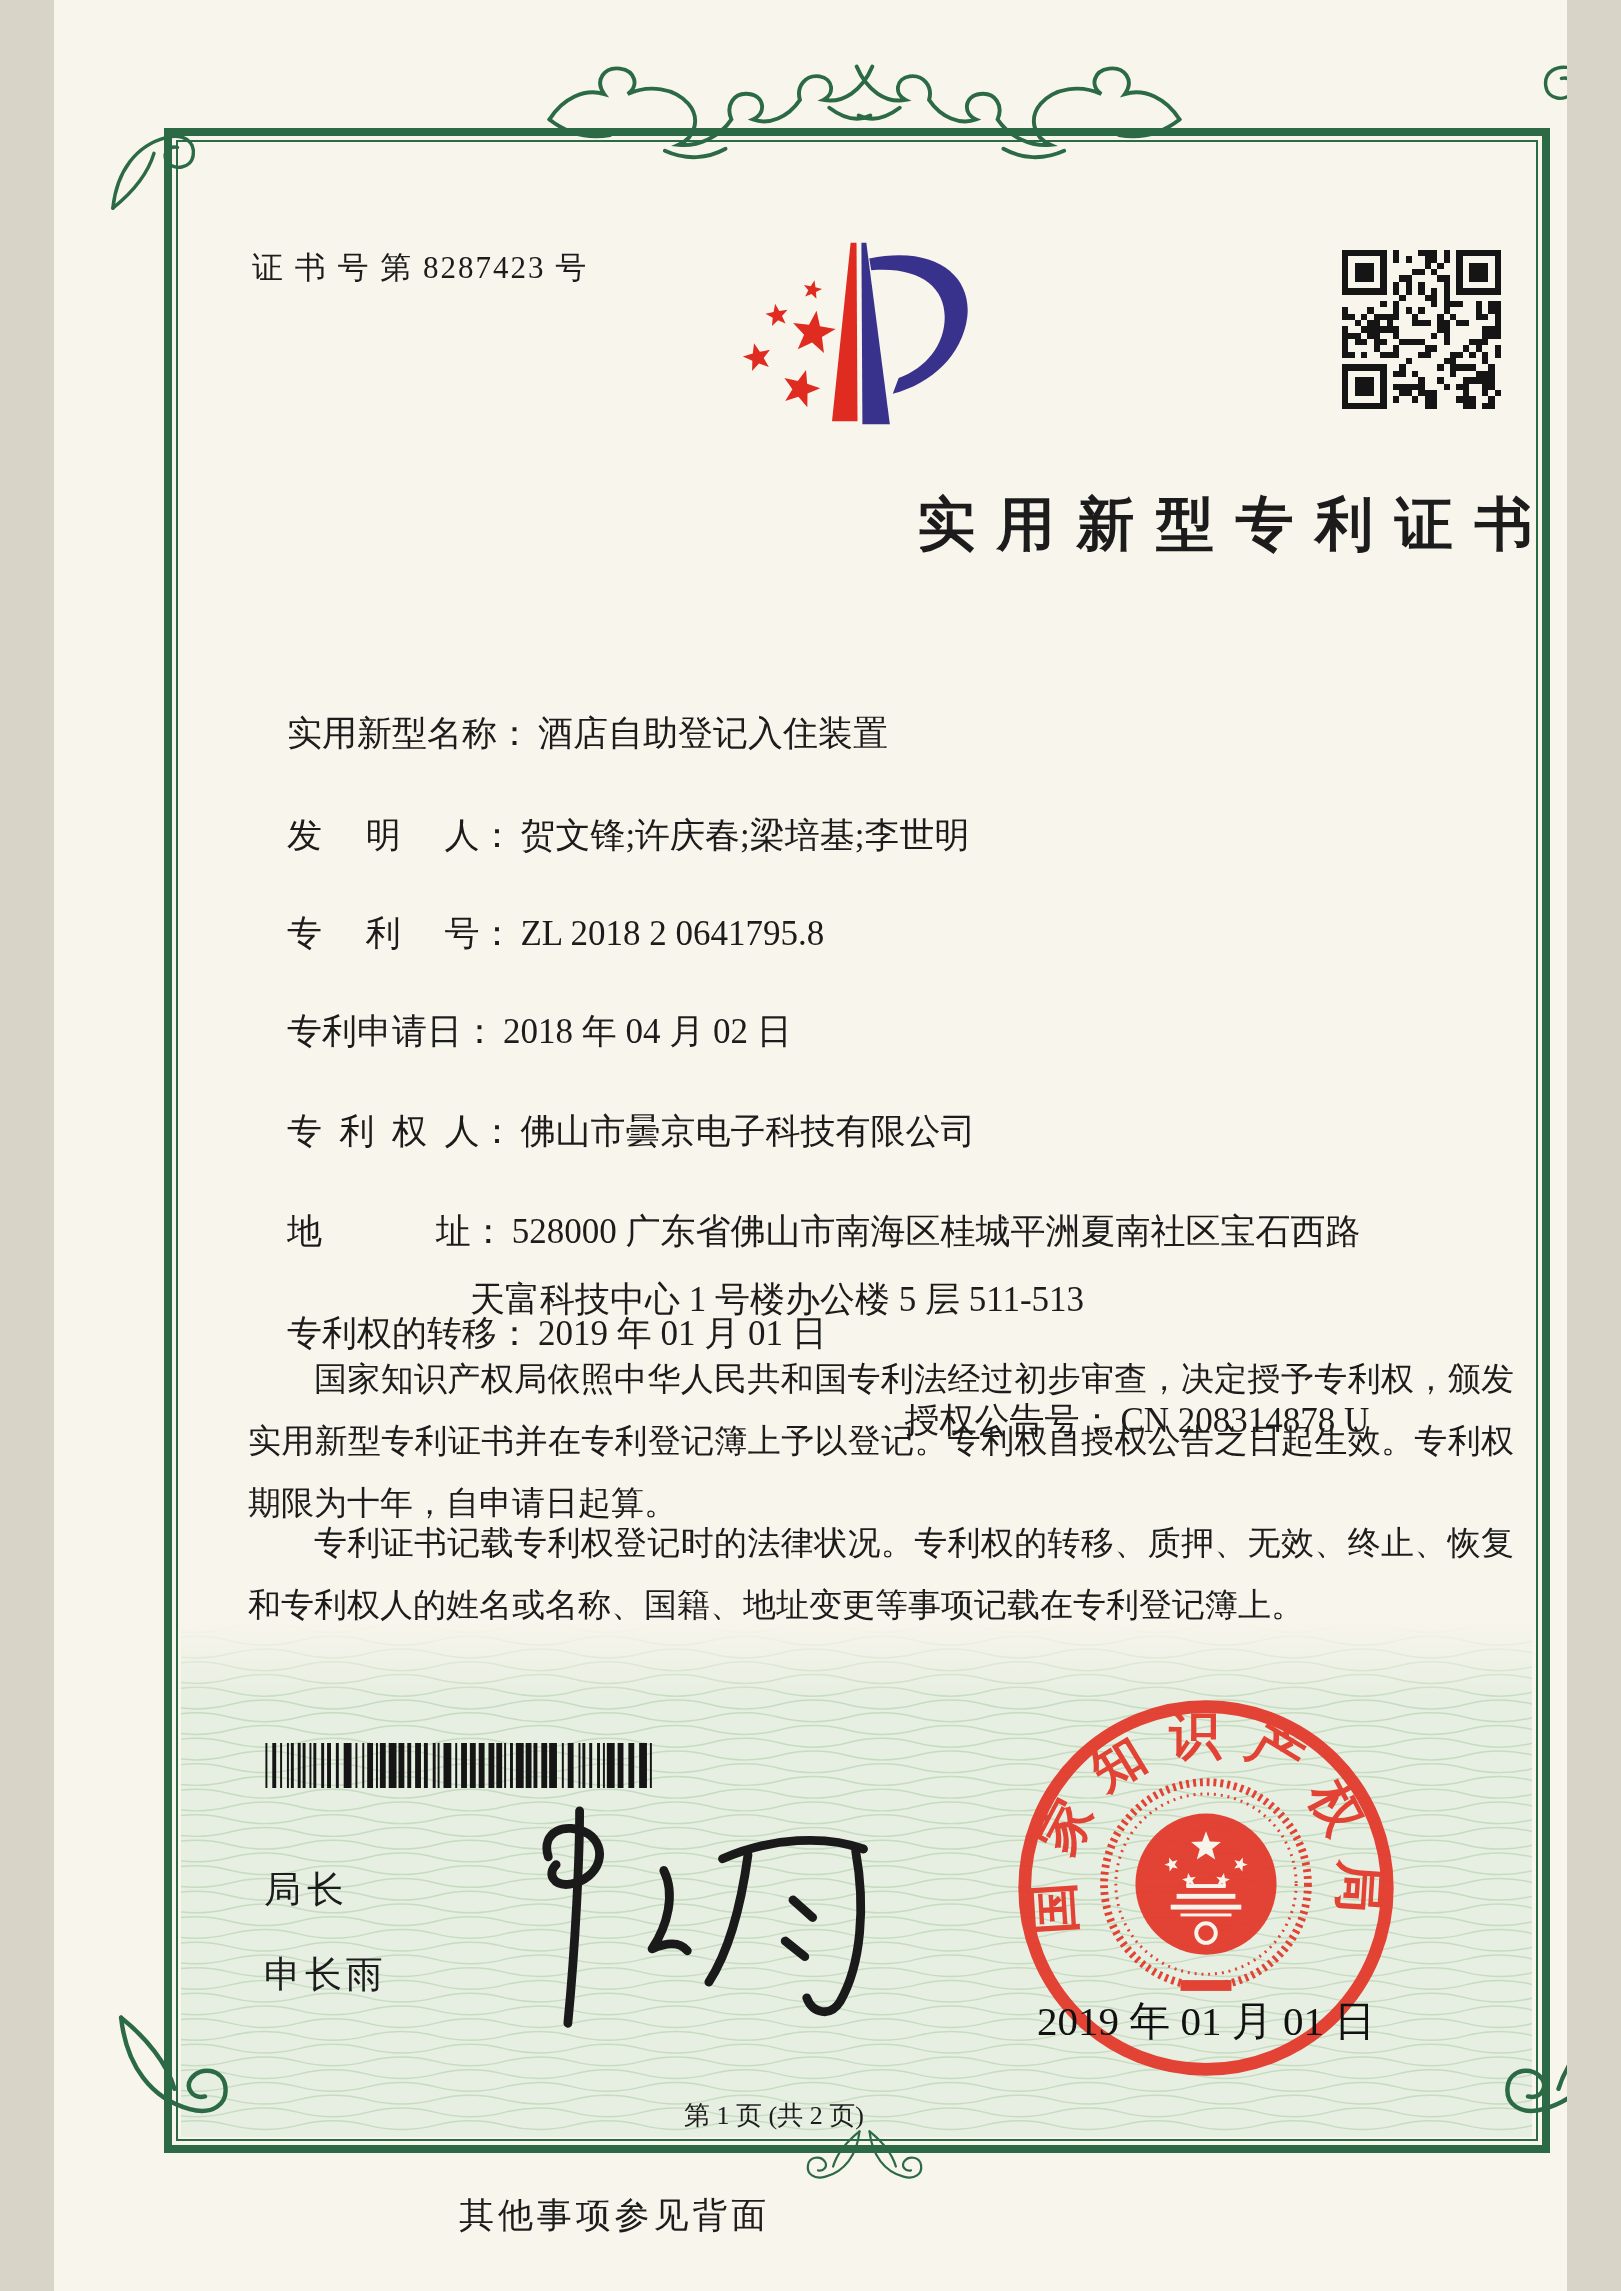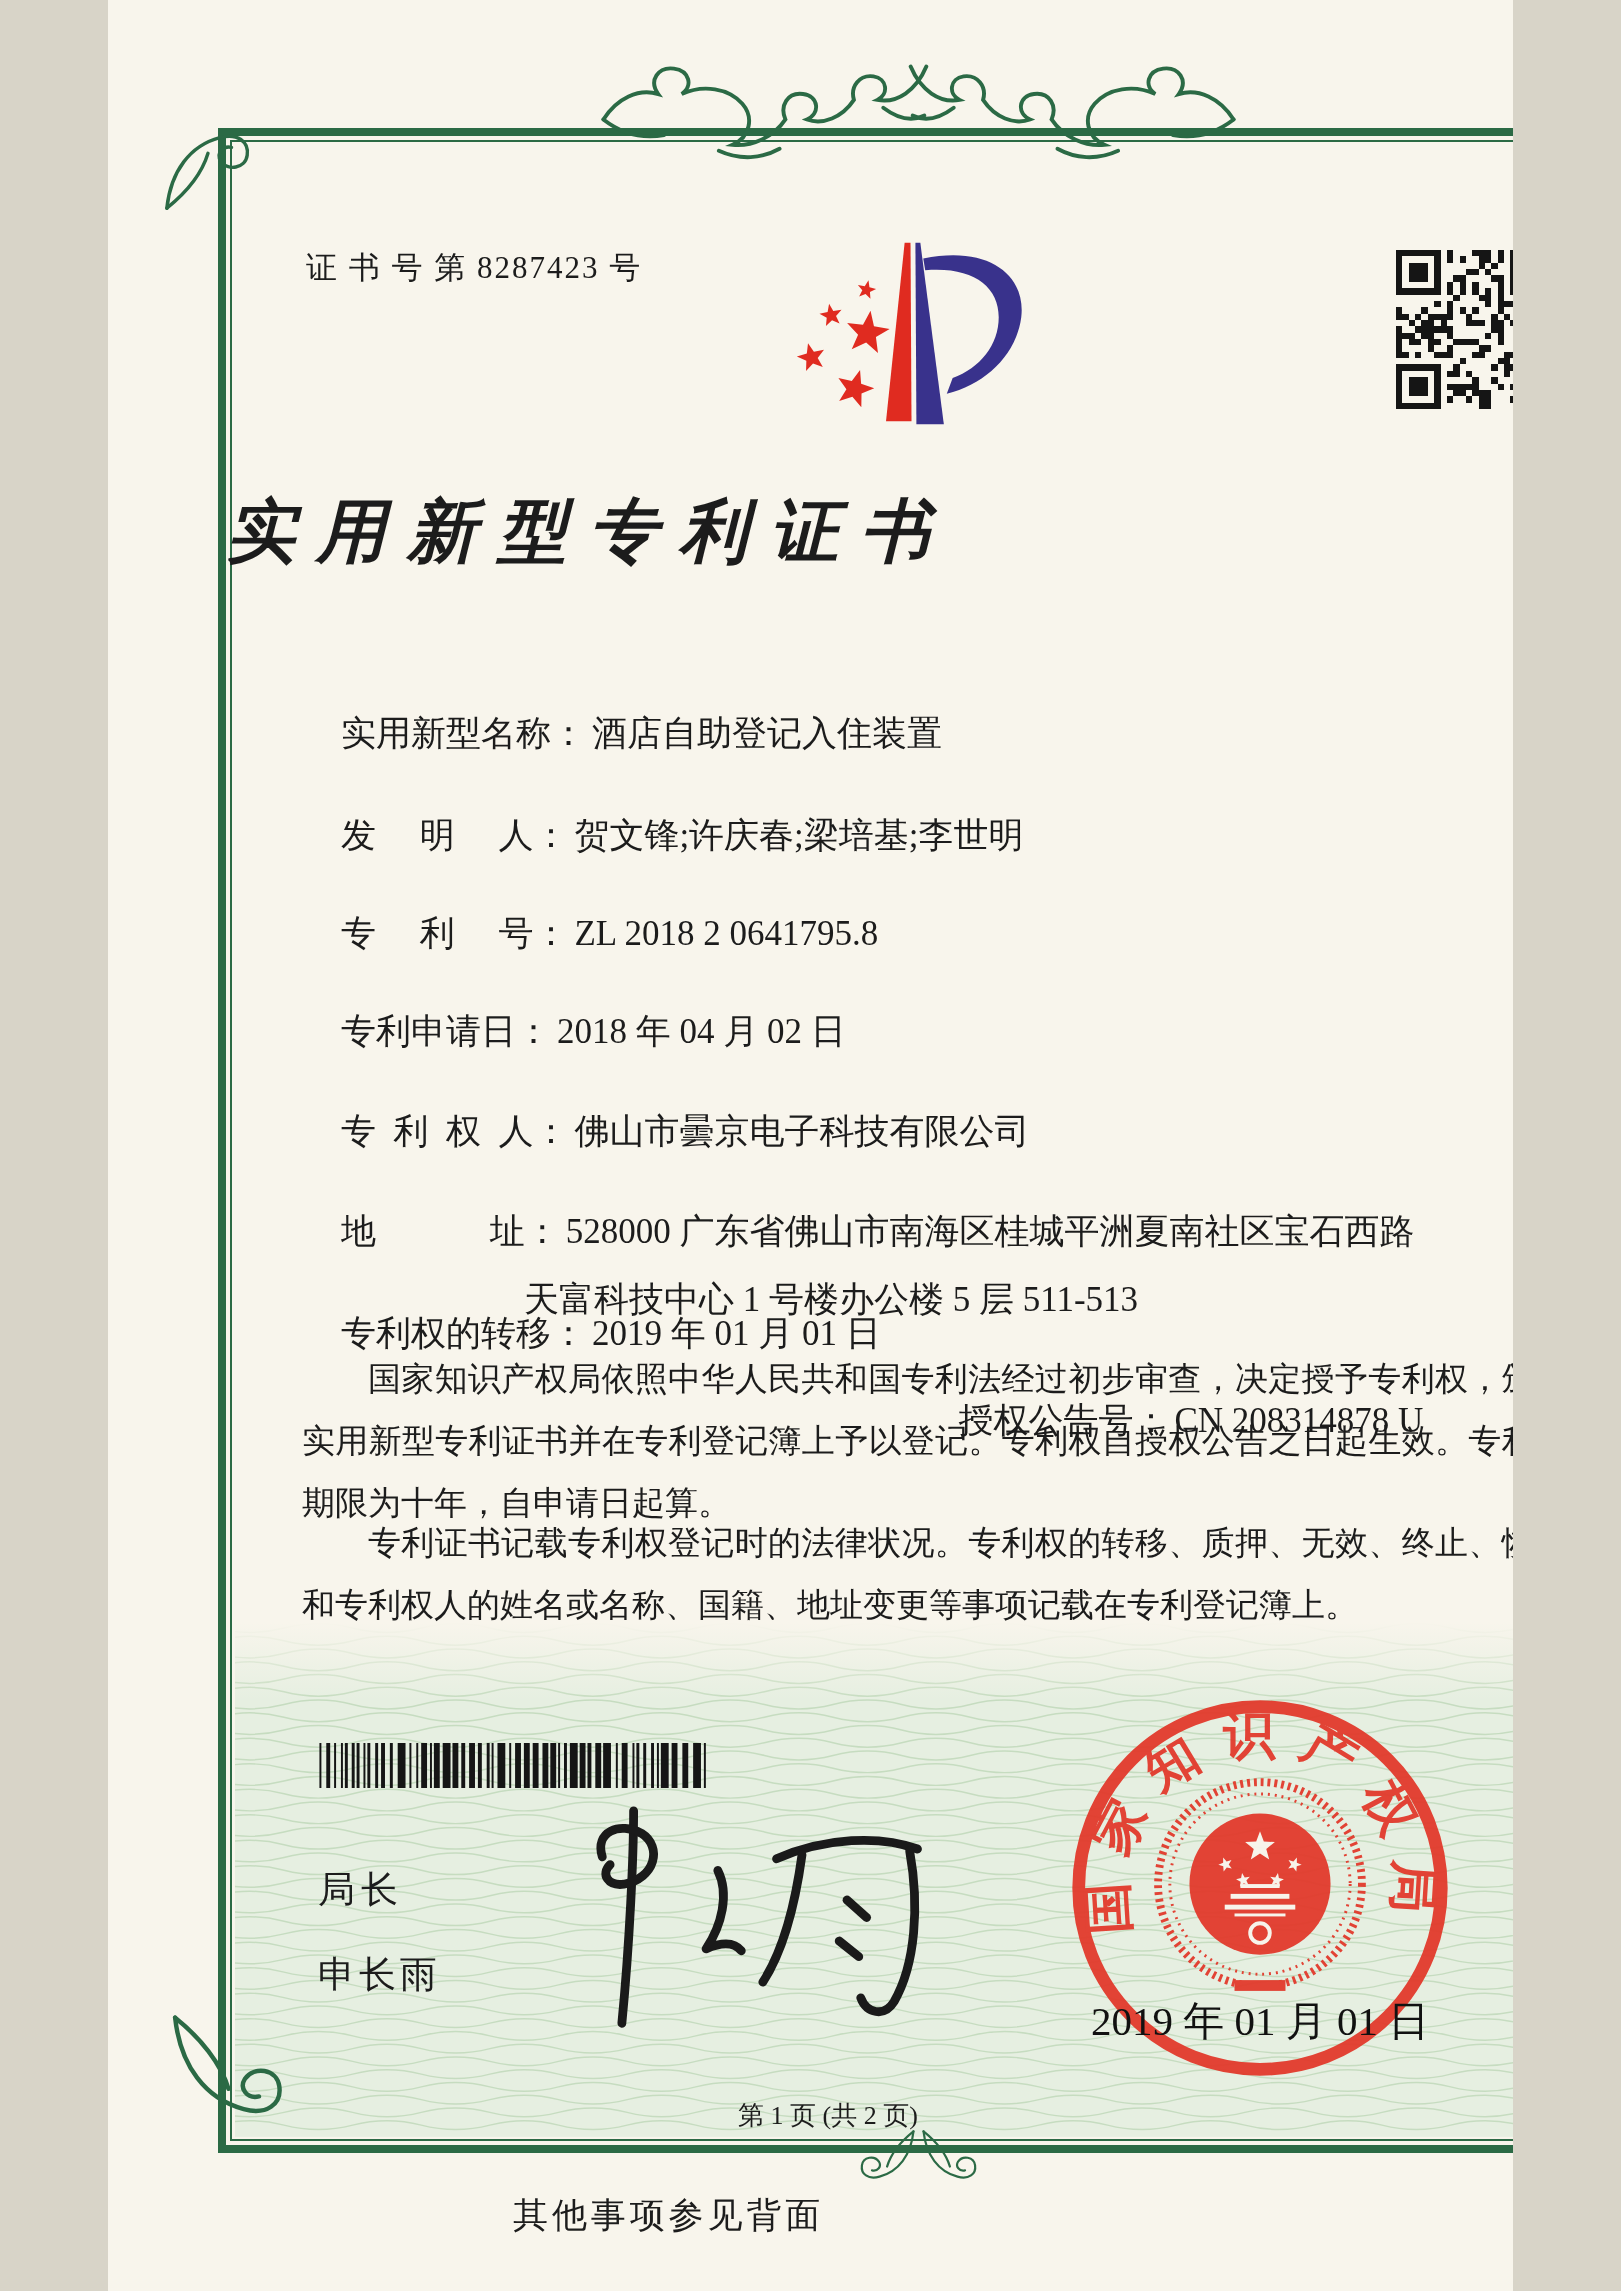--- a/index.html
+++ b/index.html
@@ -1,29 +1,29 @@
 <!DOCTYPE html>
 <html><head>
 <meta charset="utf-8">
 <style>
   html,body{margin:0;padding:0;background:#d8d4c8;}
   .page{
-    position:relative;width:1405px;height:2292px;margin:0 auto;
+    position:relative;width:1513px;height:2292px;margin:0 auto;
     background:#f8f5ec;overflow:hidden;
     font-family:"Liberation Serif","DejaVu Serif",serif;color:#1c1c1c;
   }
   .abs{position:absolute;}
   
   .frame{position:absolute;left:110px;top:128px;width:1386px;height:2025px;
     border:8.8px solid #2b6a45;box-sizing:border-box;}
   .frame-inner{position:absolute;left:3.9px;top:3.9px;right:3.9px;bottom:3.9px;
     border:2.9px solid #2b6a45;}
   .cert-no{left:198px;top:247px;font-size:31px;letter-spacing:2px;white-space:pre;}
-  .doc-title{left:118px;top:486px;width:1382px;text-align:left;
-    font-size:69px;font-weight:bold;letter-spacing:21.6px;white-space:pre;font-style:italic;}
+  .doc-title{left:118px;top:486px;width:1382px;text-align:right;
+    font-size:58px;font-weight:bold;letter-spacing:21.6px;white-space:pre;}
   .field-row{left:198px;font-size:35px;white-space:pre;}
   .flabel{white-space:pre;}
   .fvalue{margin-left:5.9px;white-space:pre;}
   .addr2{left:416px;top:1276px;font-size:35px;white-space:pre;}
   .grant2{position:absolute;left:600px;}
   .para{left:194px;width:1266px;font-size:33px;line-height:62px;
     text-align:justify;text-indent:2em;}
   
   .band{left:127px;top:1622px;width:1351px;height:515px;overflow:hidden;}
   .band-fade{left:127px;top:1622px;width:1351px;height:78px;

